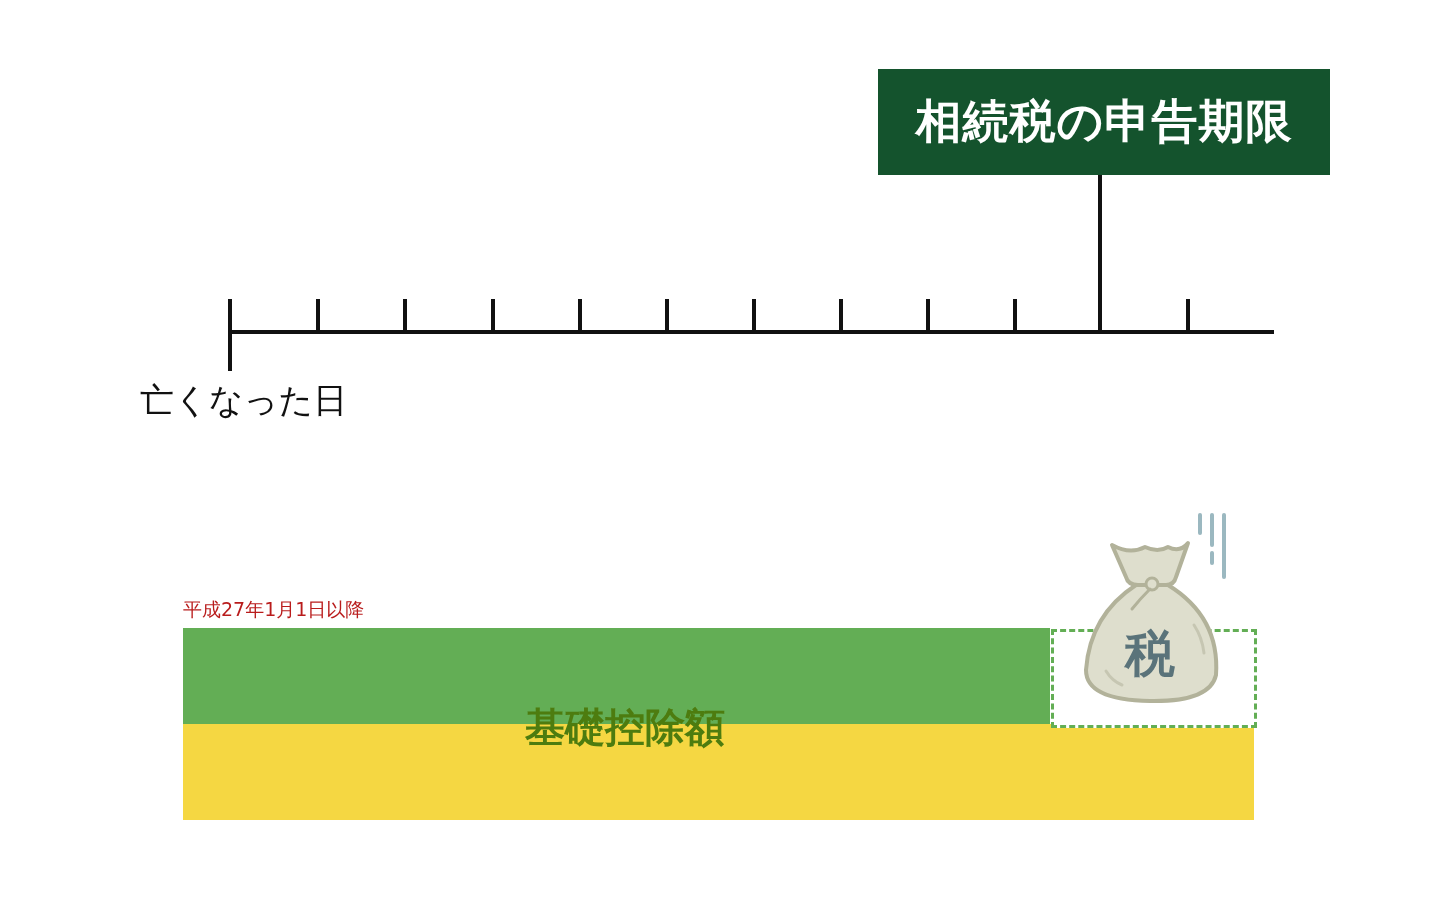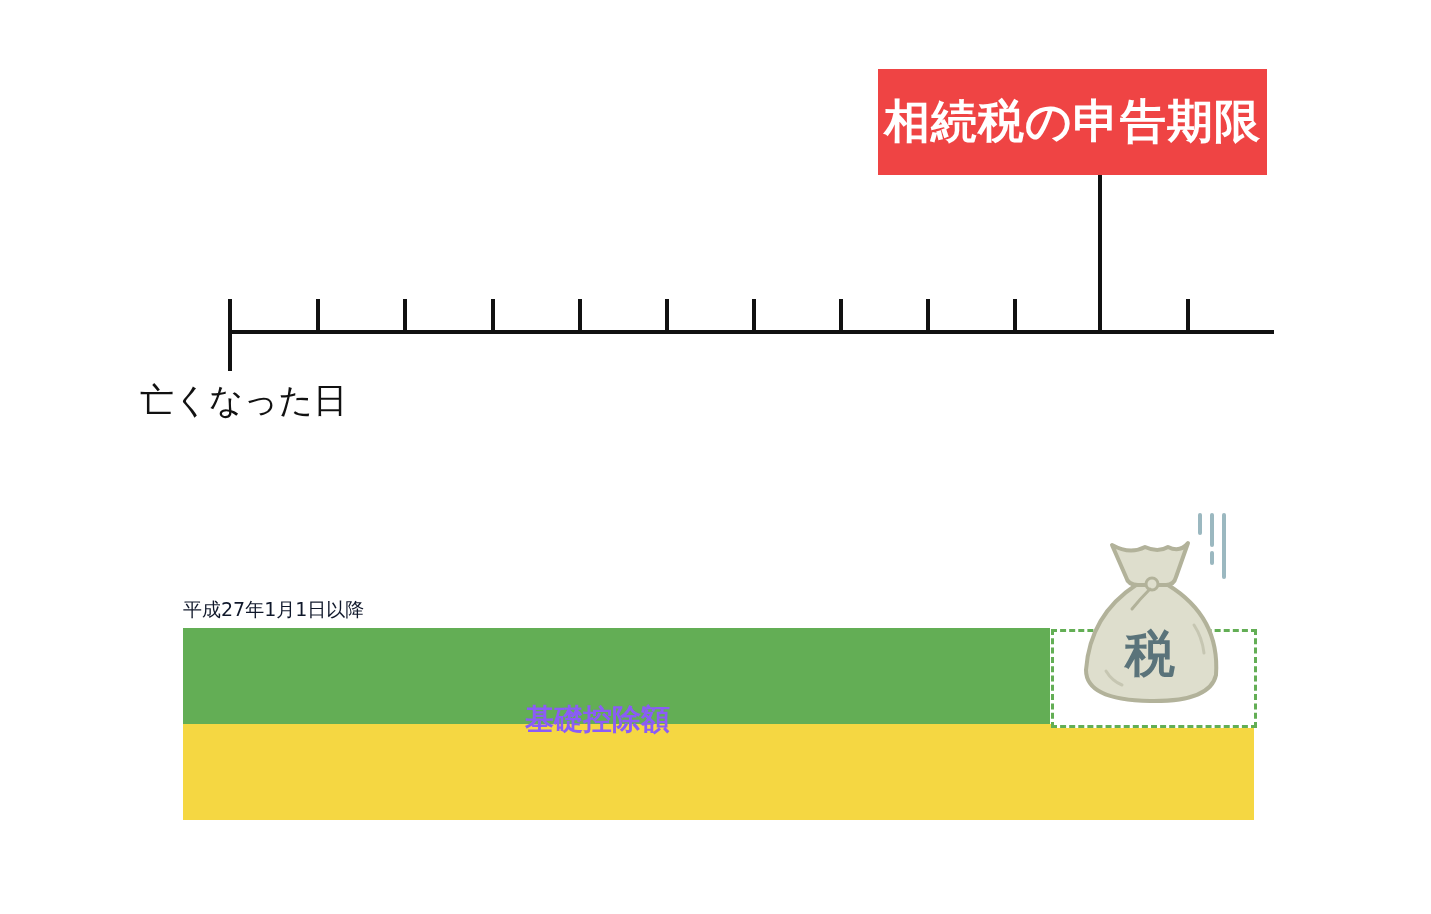--- a/index.html
+++ b/index.html
@@ -1,28 +1,28 @@
 <!DOCTYPE html>
 <html><head>
 <meta charset="utf-8">
 <style>
   html,body{margin:0;padding:0;background:#ffffff;}
   body{width:1431px;height:914px;position:relative;overflow:hidden;font-family:"DejaVu Sans","Liberation Sans",sans-serif;}
   .abs{position:absolute;}
-  .deadline-box{left:878px;top:69px;width:389px;height:106px;background:#ef4444;color:#fff;font-size:46px;font-weight:bold;display:flex;align-items:center;justify-content:center;letter-spacing:1px;}
+  .deadline-box{left:878px;top:69px;width:452px;height:106px;background:#14532d;color:#fff;font-size:46px;font-weight:bold;display:flex;align-items:center;justify-content:center;letter-spacing:1px;}
   .deadline-stem{left:1098px;top:175px;width:4px;height:158px;background:#111;}
   .axis{left:230px;top:330px;width:1044px;height:4px;background:#111;}
   .tick{width:4px;height:32px;top:299px;background:#111;}
   .tick0{left:228px;top:299px;height:72px;}
   .label-death{left:140px;top:378px;font-size:34px;color:#111;text-align:center;}
-  .date-label{left:183px;top:597px;font-size:19px;color:#0f172a;}
+  .date-label{left:183px;top:597px;font-size:19px;color:#b91c1c;}
   .green-bar{left:183px;top:628px;width:867px;height:96px;background:#63ae55;}
   .yellow-bar{left:183px;top:724px;width:1071px;height:96px;background:#f5d742;}
   .tax-box{left:1051px;top:629px;width:200px;height:93px;border:3px dashed #63ae55;background:#fff;box-sizing:content-box;}
-  .base-label{left:525px;top:700px;font-size:29px;font-weight:bold;color:#8b5cf6;}
+  .base-label{left:525px;top:700px;font-size:40px;font-weight:bold;color:#4d7c0f;}
   .bag{left:1070px;top:505px;width:180px;height:205px;}
 </style>
 </head>
 <body>
 
 <div class="abs deadline-box">
   <span>相続税の申告期限</span>
 </div>
 <div class="abs deadline-stem"></div>
 

